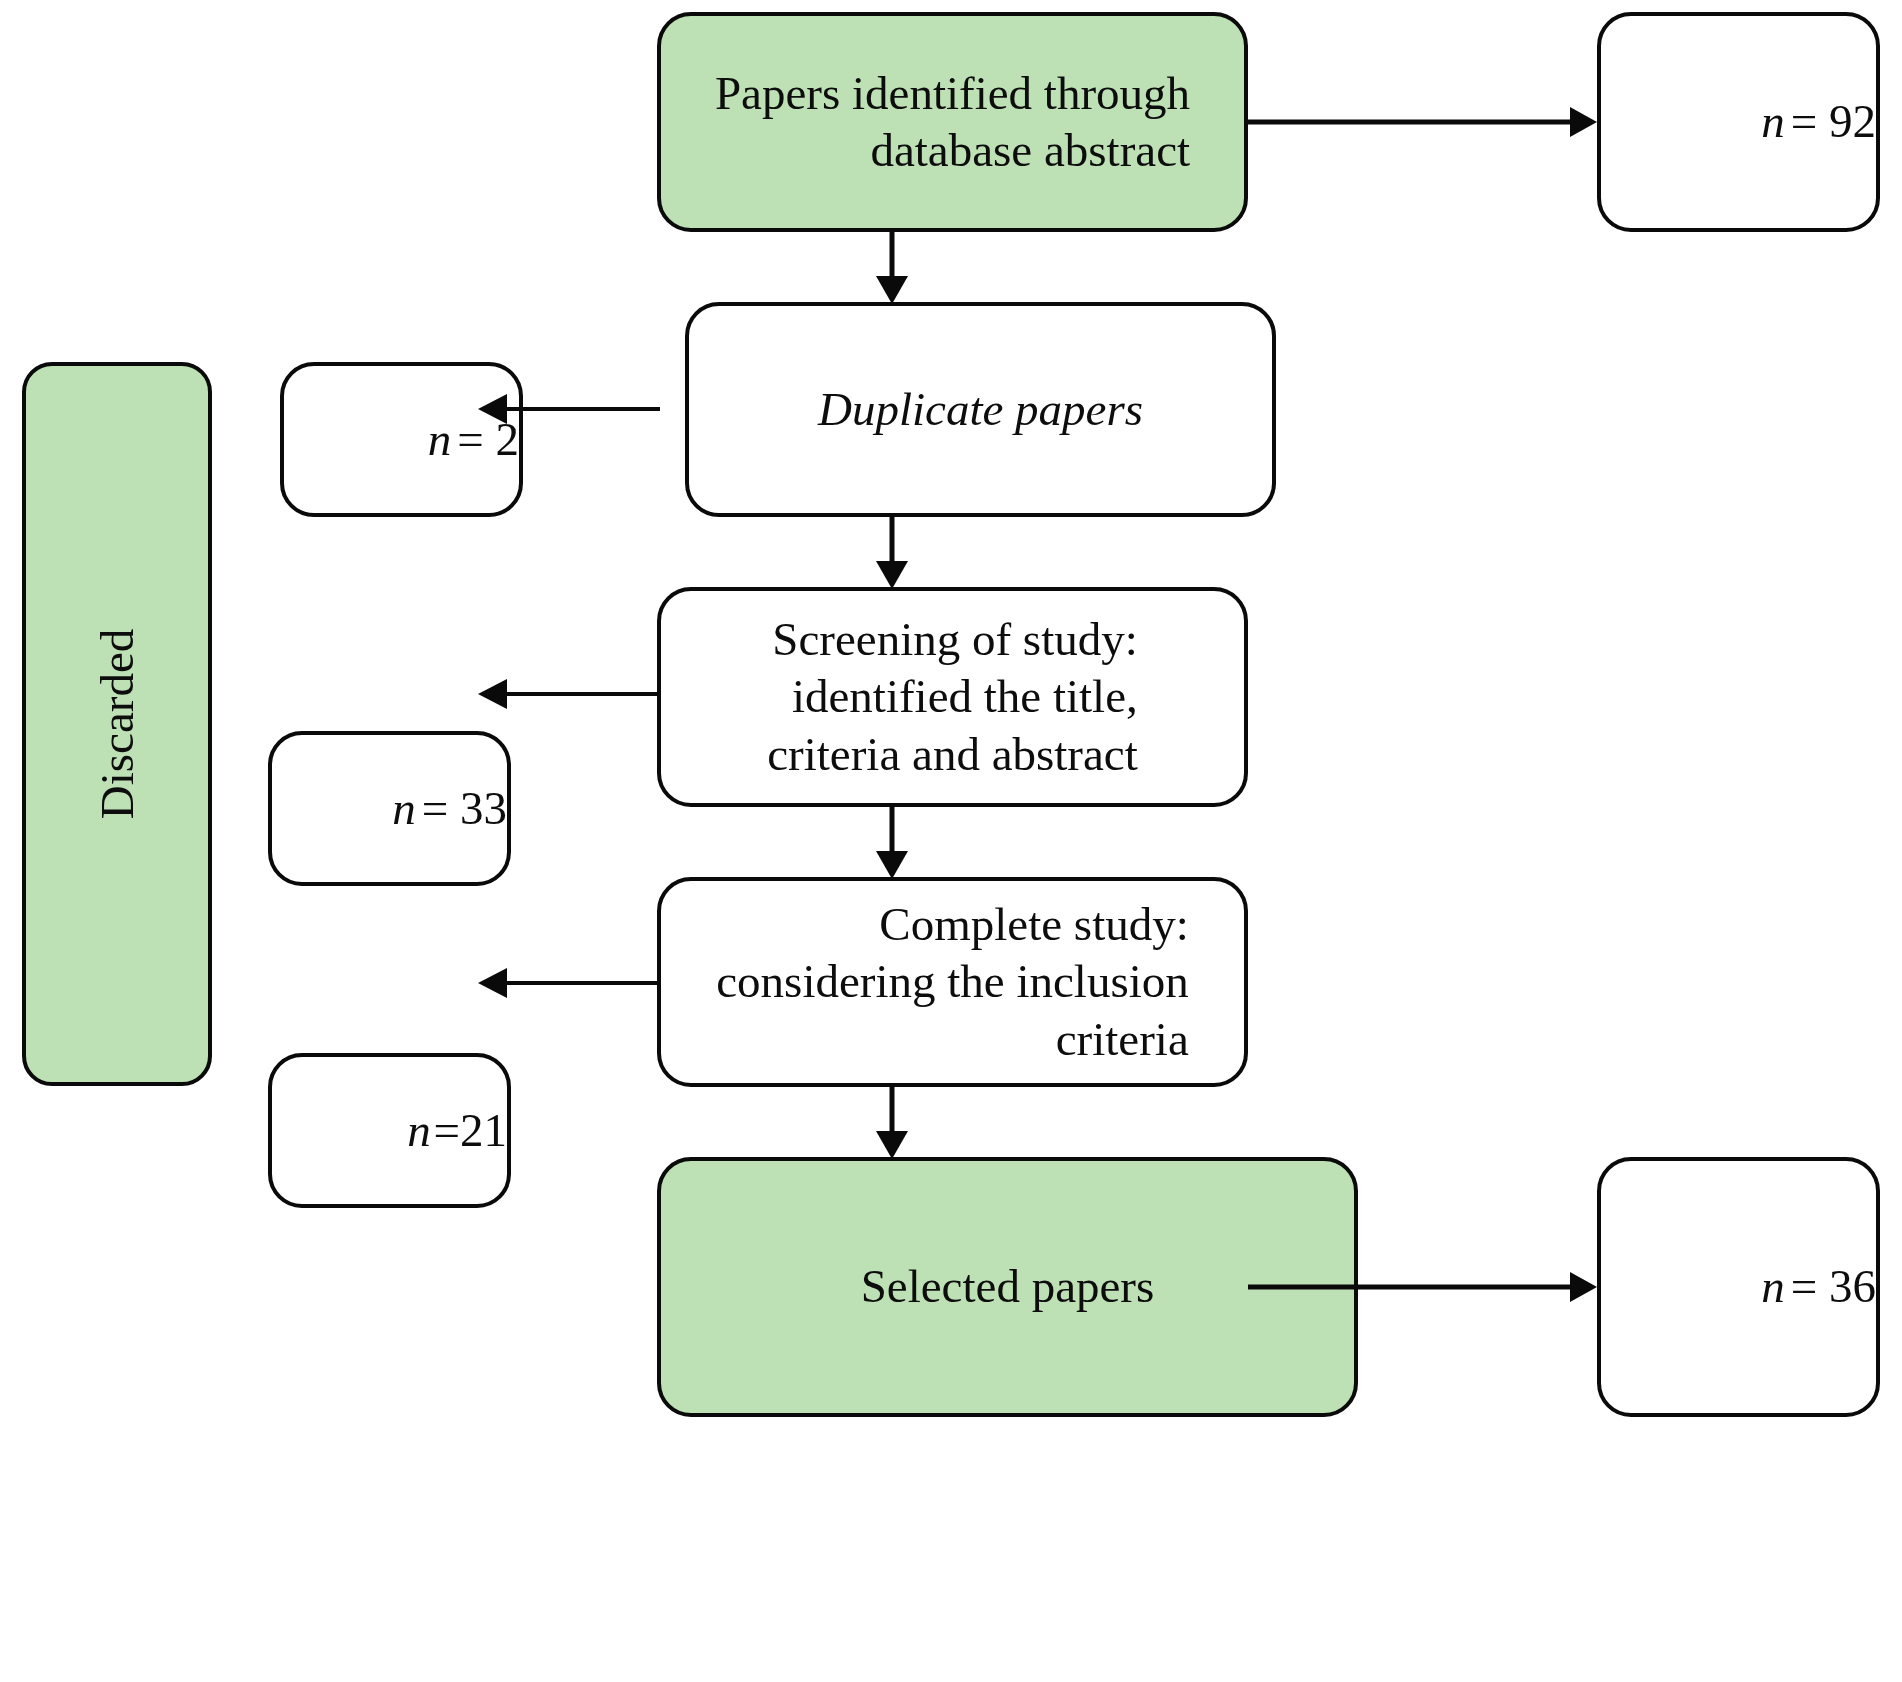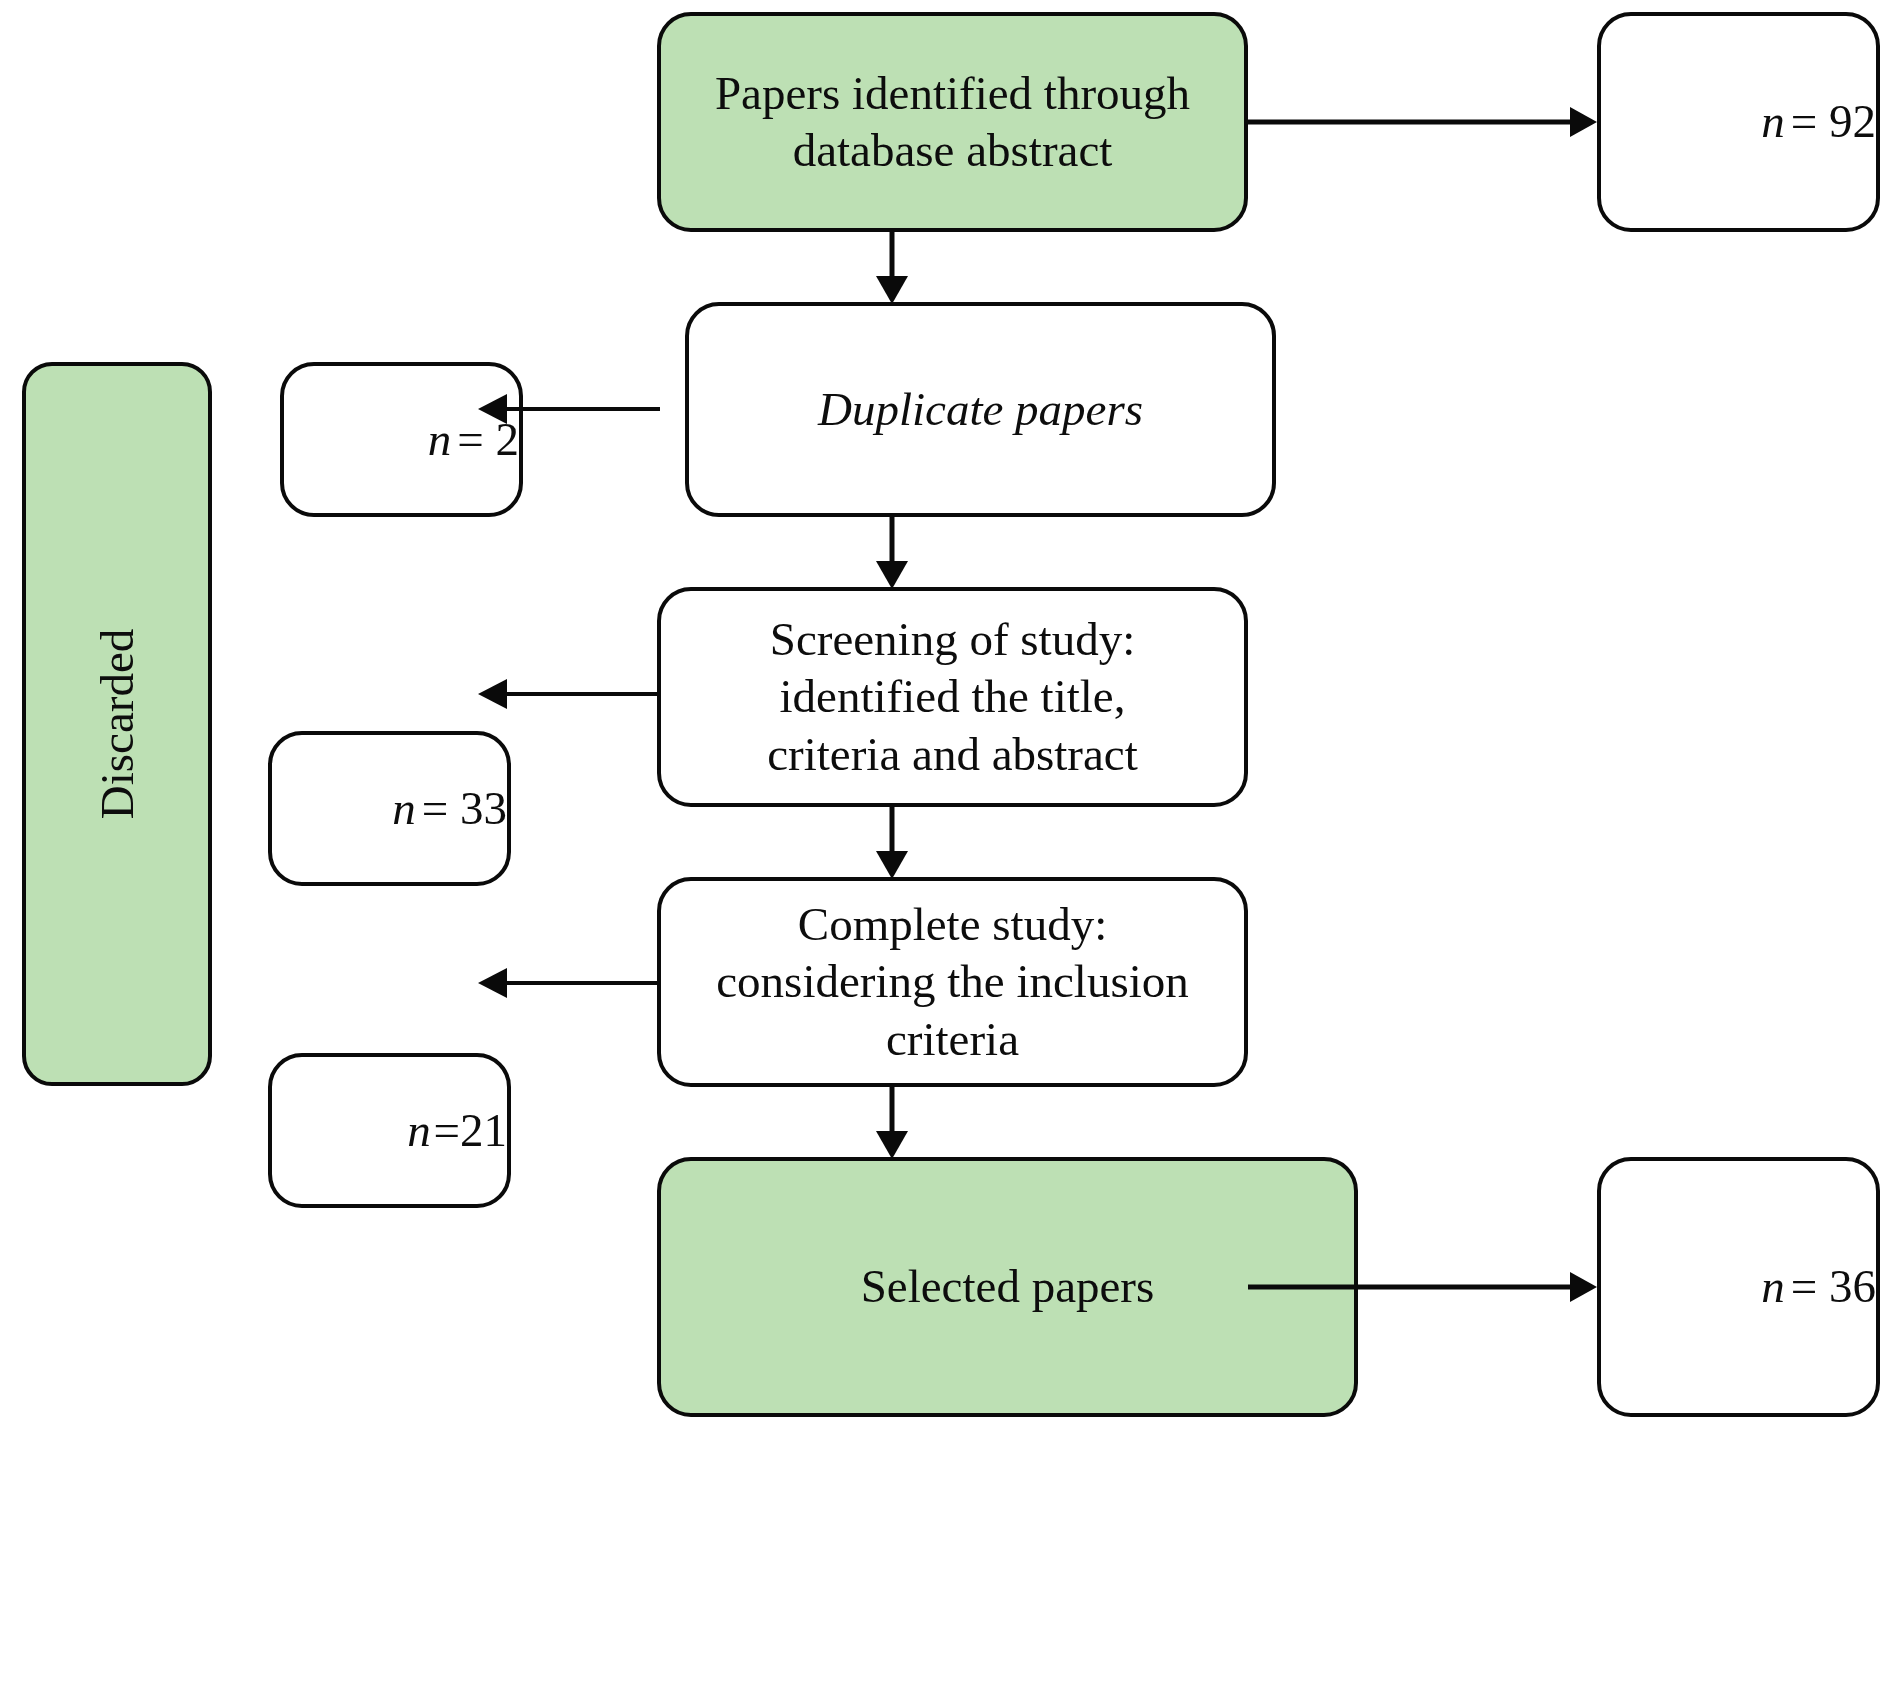--- a/index.html
+++ b/index.html
@@ -65,20 +65,21 @@
   .arrow {
     position: absolute;
   }
   .arrow svg {
     display: block;
     overflow: visible;
   }
   .box-text {
     display: block;
     padding: 0 18px;
+    text-align: right;
   }
 </style>
 </head>
 <body>
 
 <div id="canvas">
 
   <div class="discarded-bar" style="left:22px; top:362px; width:190px; height:724px;">
     <span class="discarded-label">Discarded</span>
   </div>

